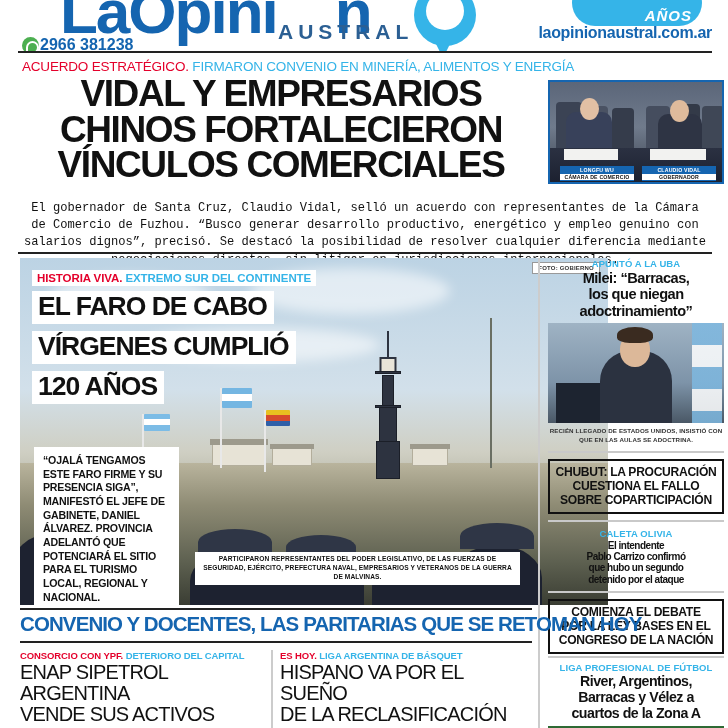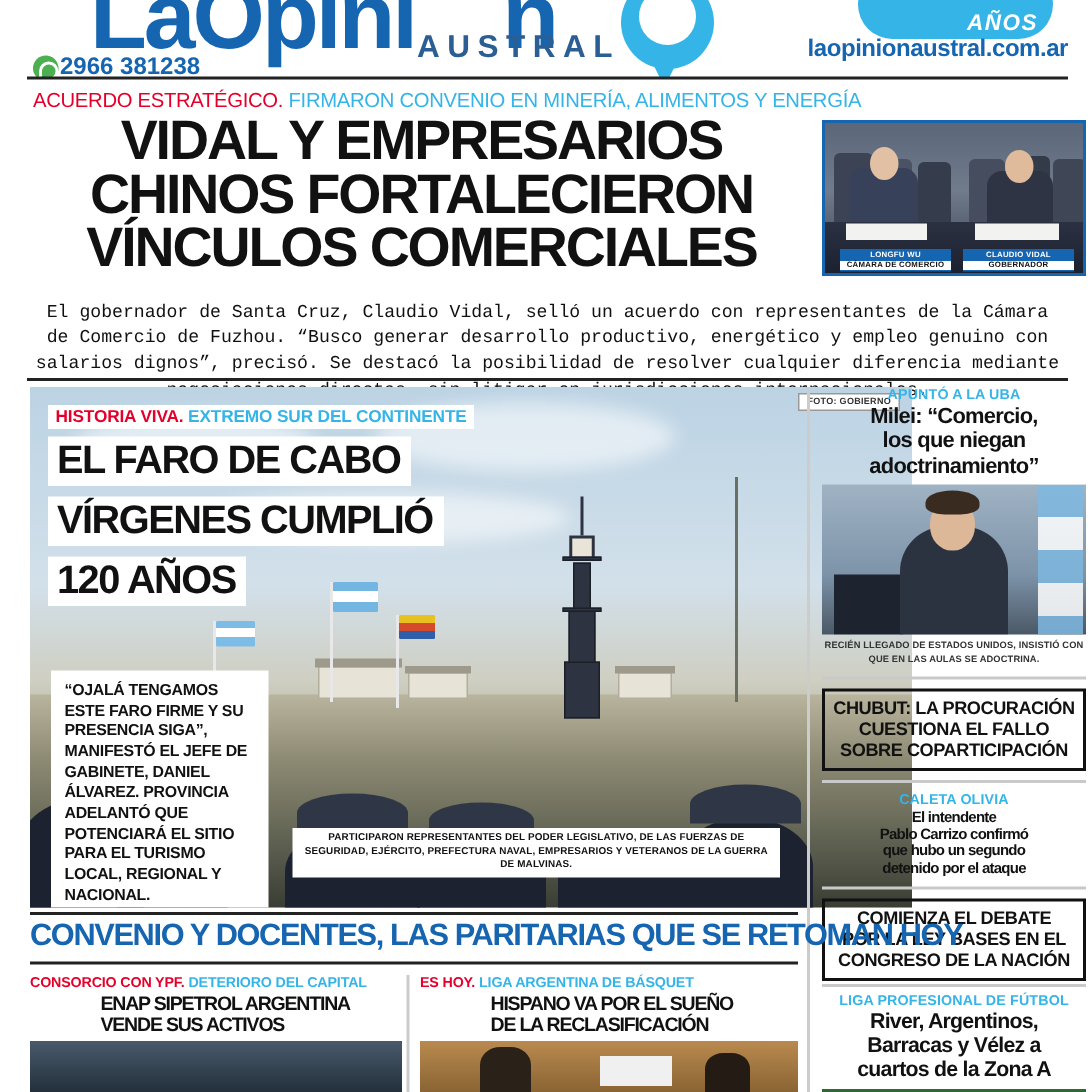--- a/index.html
+++ b/index.html
@@ -236,22 +236,22 @@
   .bb-rule-bot { position:absolute; left:20px; top:641px; width:512px; height:2px; background:#222; }
 
   
   .bot-left  { position: absolute; left: 20px; top: 650px; width: 248px; }
   .bot-right { position: absolute; left: 280px; top: 650px; width: 252px; }
   .bot-div   { position: absolute; left: 271px; top: 650px; width: 2px; height: 78px; background:#ccc; }
   .b-kicker { font-size: 9.5px; font-weight: 700; letter-spacing: -0.1px; }
   .b-kicker .red { color: #e4002b; }
   .b-kicker .blue { color: #35b4e8; }
   .b-head {
-    font-size: 13px; font-weight: 700; color: #111;
-    line-height: 1.04; letter-spacing: -0.8px; margin-top: 1px; margin-left: 47px;
+    font-size: 20px; font-weight: 400; color: #111;
+    line-height: 1.04; letter-spacing: -0.8px; margin-top: 1px;
   }
   .b-photo {
     margin-top: 5px; height: 34px; overflow:hidden; position:relative;
     background: linear-gradient(180deg,#4a5a6b,#23303c);
   }
   .b-photo.court { background: linear-gradient(180deg,#b98a4e,#8a6434); }
   .bp-blob { position:absolute; bottom:0; background:#141b24; border-radius: 40% 40% 0 0; }
   .bp-white { position:absolute; background:#e9e9e9; }
 
   
@@ -380,21 +380,21 @@
     <div class="lh-caption">PARTICIPARON REPRESENTANTES DEL PODER LEGISLATIVO, DE LAS FUERZAS DE SEGURIDAD, EJÉRCITO, PREFECTURA NAVAL, EMPRESARIOS Y VETERANOS DE LA GUERRA DE MALVINAS.</div>
   </div>
 
   <div class="vdiv"></div>
 
   <div class="rcol">
 
     <div>
       <div class="r-kicker">APUNTÓ A LA UBA</div>
       <div class="r-head">
-        <div>Milei: “Comercio,</div>
+        <div>Milei: “Barracas,</div>
         <div>los que niegan</div>
         <div>adoctrinamiento”</div>
       </div>
       <div class="r-photo">
         <div class="rp-flag"></div>
         <div class="rp-podium"></div>
         <div class="rp-person"></div>
         <div class="rp-head"></div>
         <div class="rp-hair"></div>
       </div>

